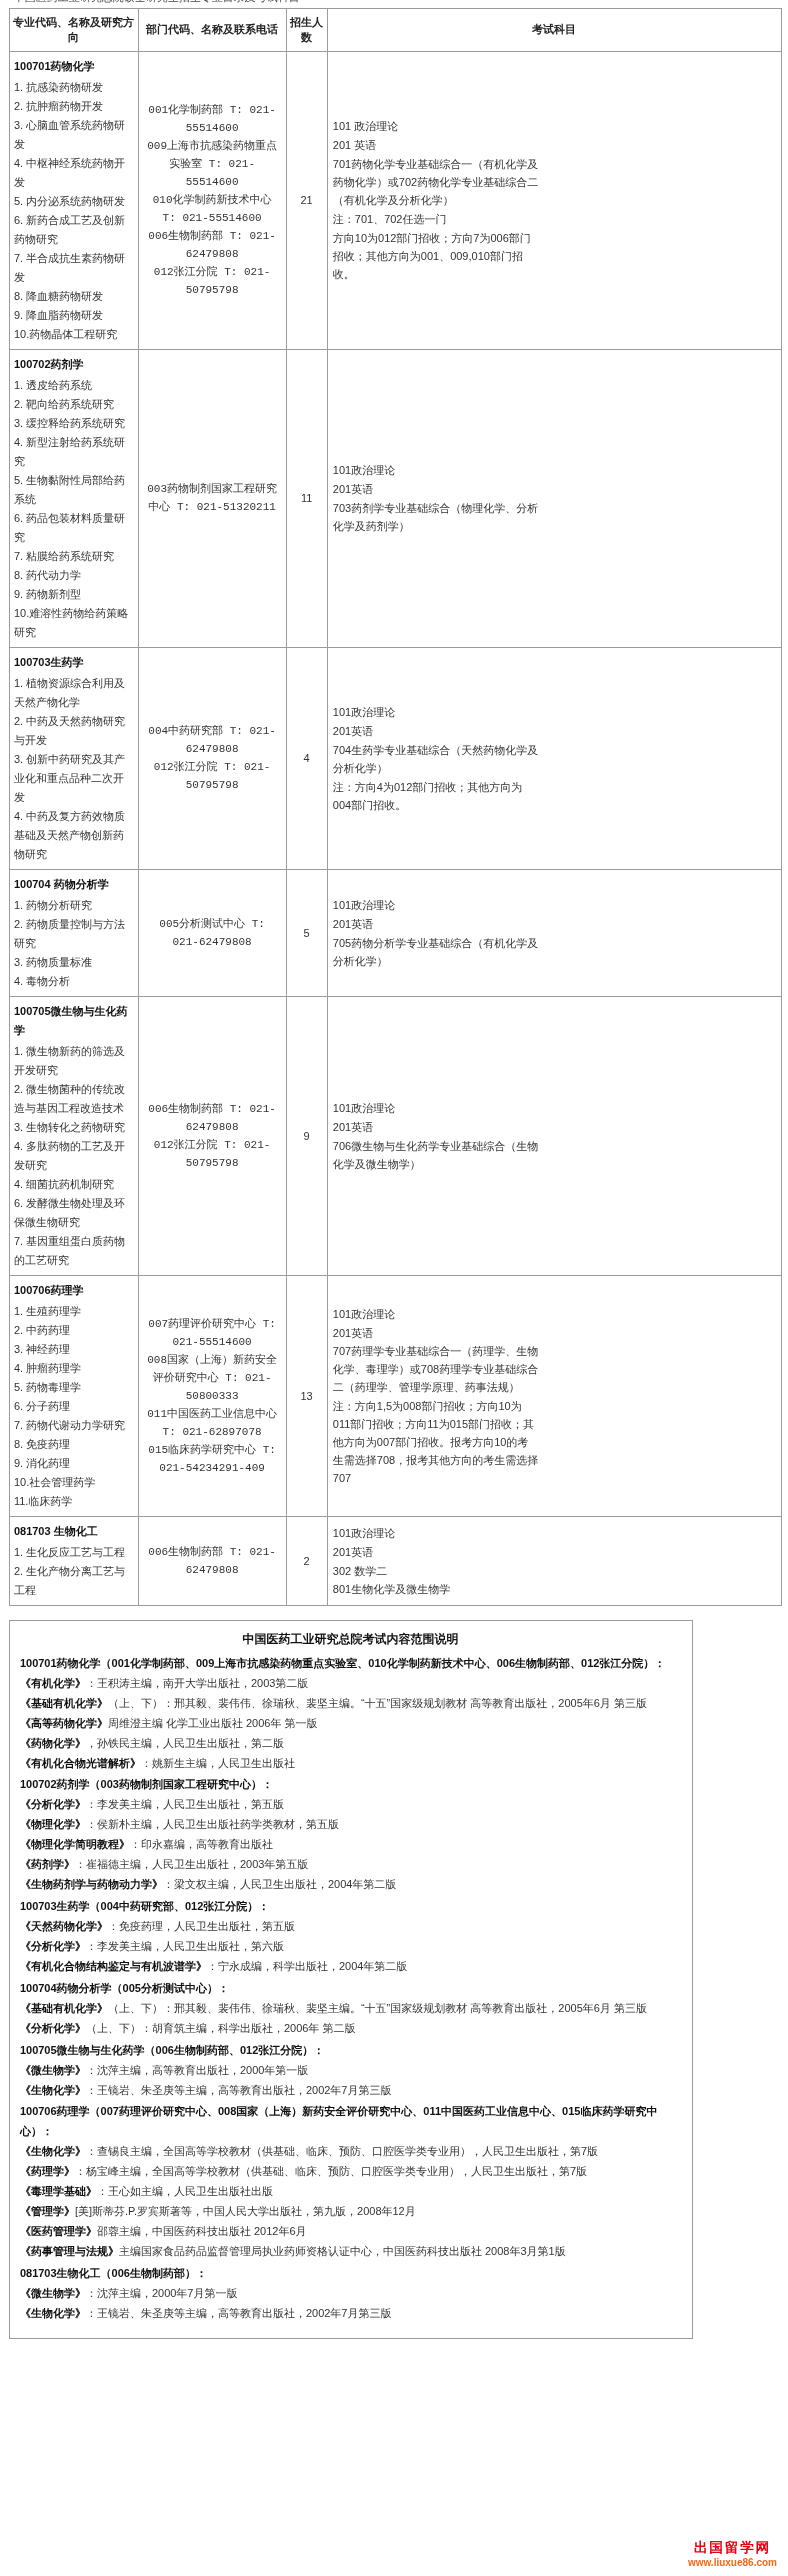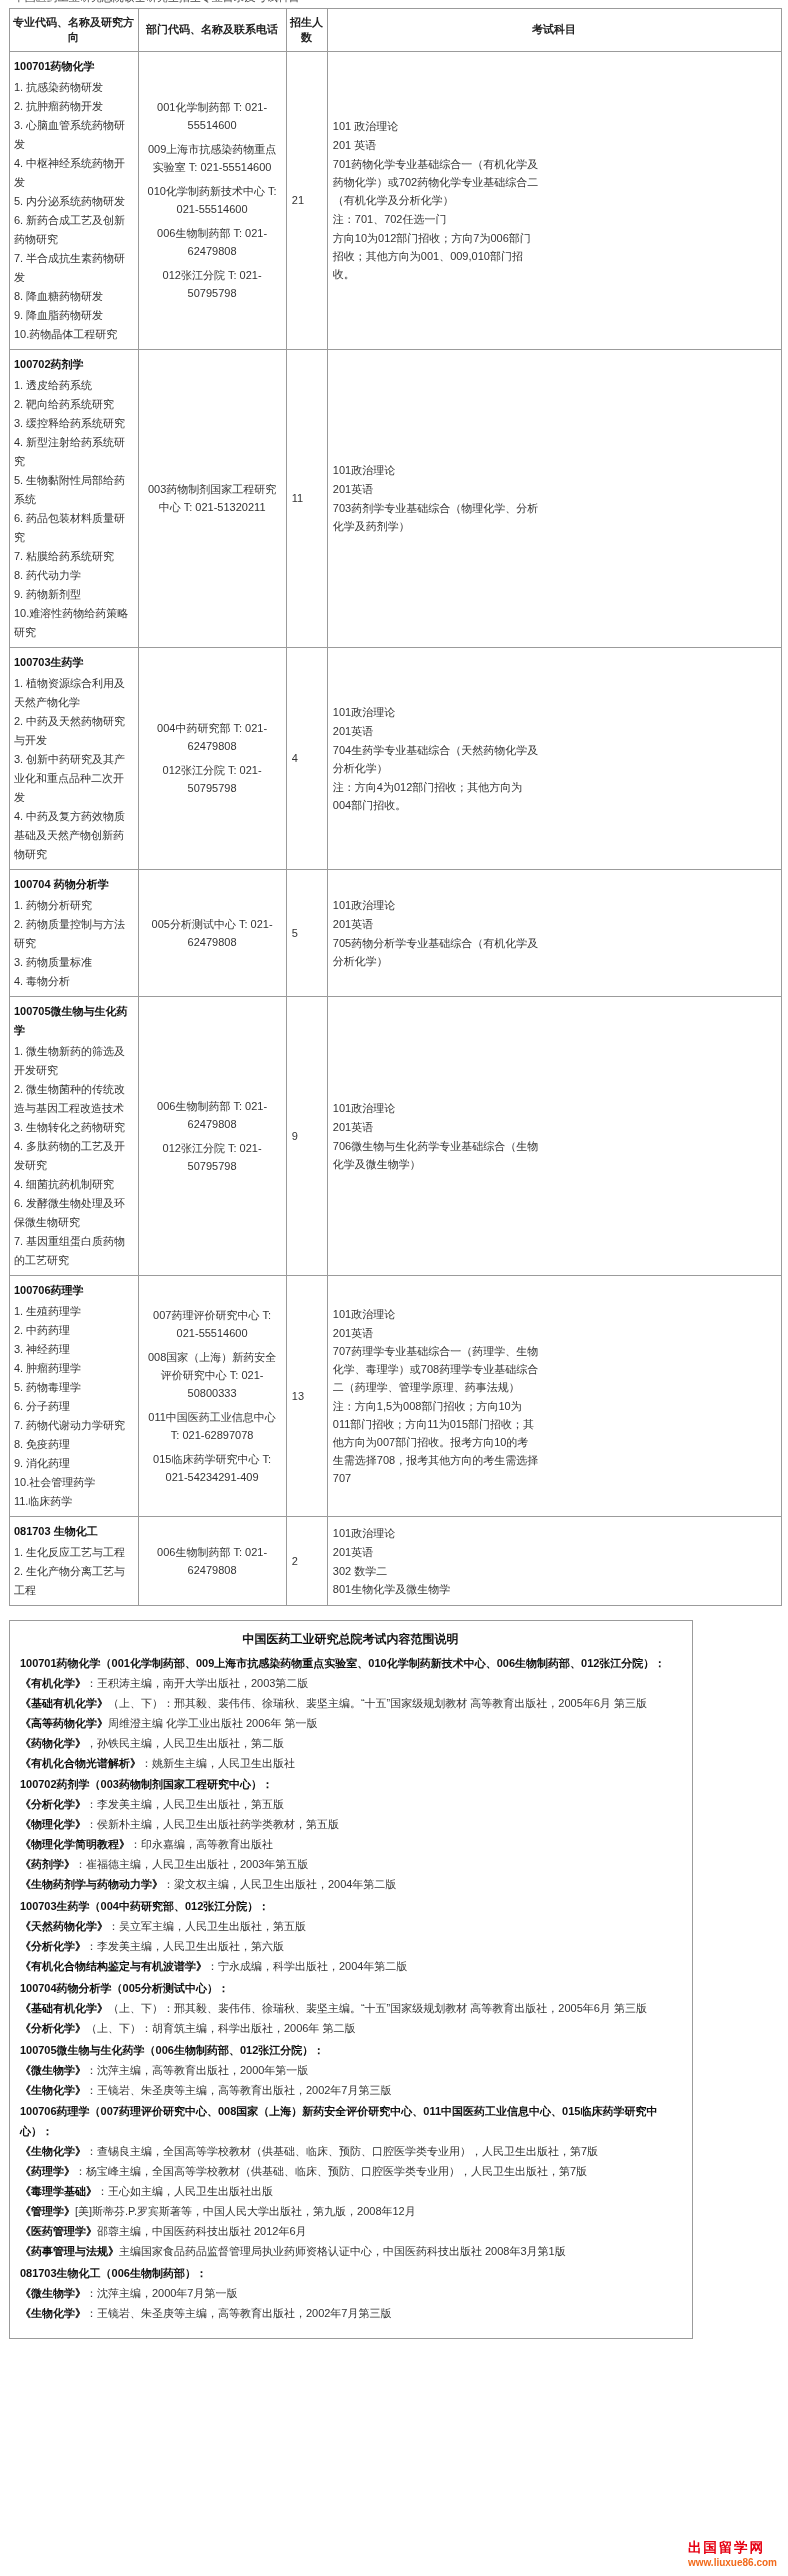--- a/index.html
+++ b/index.html
@@ -9,33 +9,33 @@
   .top-clip{position:relative;height:7.7px;overflow:hidden;font-size:11px;color:#444;}
   .top-clip span{position:absolute;top:-10.3px;left:5.2px;white-space:nowrap;}
   
   table.catalog{border-collapse:collapse;width:771px;table-layout:fixed;font-size:11px;color:#333;border-radius:8px;}
   .catalog th,.catalog td{border:0.9px solid #9b9b9b;padding:4.3px 5.2px;vertical-align:middle;box-sizing:border-box;}
   .catalog thead th{text-align:center;font-weight:bold;color:#222;padding:6px 1.7px;font-size:11px;}
   td.col-directions{line-height:19px;padding:5.2px 4.3px;}
   .major-title{font-weight:bold;color:#111;margin-bottom:1.7px;}
   .dir-line{color:#333;}
   td.col-dept{text-align:center;line-height:18px;}
-  .dept-line{margin:6px 0;}
-  td.col-count{font-size:11px;}
+  .dept-line{margin:0 0;font-family:Liberation Mono, monospace;}
+  td.col-count{text-align:center;font-size:11px;}
   td.col-subjects{padding:5.2px 5.2px;}
   .subject-block{width:206px;line-height:18px;}
   .subject-line{margin:0.9px 0;}
   
   .notes-box{border:0.9px solid #9b9b9b;margin-top:13.7px;width:684px;box-sizing:border-box;padding:6.9px 10.3px 15.5px;font-size:11px;line-height:20px;color:#333;}
   .notes-title{text-align:center;font-weight:bold;color:#111;font-size:12px;margin:1.7px 0 3.4px;}
   .group-heading{font-weight:bold;color:#111;margin-top:1.7px;}
   .book-line{color:#333;}
   .book-title{font-weight:bold;color:#111;}
   
-  .watermark{position:absolute;right:12px;bottom:6.9px;text-align:left;line-height:1.25;}
+  .watermark{position:absolute;right:12px;bottom:6.9px;text-align:center;line-height:1.25;}
   .wm-name{display:block;font-size:13.7px;font-weight:bold;letter-spacing:1.7px;}
   .wm-url{display:block;font-size:10px;font-weight:bold;}
 </style>
 </head>
 <body>
 
 <div class="page">
 
   <div class="top-clip">
     <span>中国医药工业研究总院硕士研究生招生专业目录及考试科目</span>
@@ -243,21 +243,21 @@
         <div class="book-line"><span class="book-title">《高等药物化学》</span><span class="book-info">周维澄主编 化学工业出版社 2006年 第一版</span></div>
         <div class="book-line"><span class="book-title">《药物化学》</span><span class="book-info">，孙铁民主编，人民卫生出版社，第二版</span></div>
         <div class="book-line"><span class="book-title">《有机化合物光谱解析》</span><span class="book-info">：姚新生主编，人民卫生出版社</span></div>
         <div class="group-heading"><span class="g-code">100702药剂学</span><span class="g-scope">（003药物制剂国家工程研究中心）：</span></div>
         <div class="book-line"><span class="book-title">《分析化学》</span><span class="book-info">：李发美主编，人民卫生出版社，第五版</span></div>
         <div class="book-line"><span class="book-title">《物理化学》</span><span class="book-info">：侯新朴主编，人民卫生出版社药学类教材，第五版</span></div>
         <div class="book-line"><span class="book-title">《物理化学简明教程》</span><span class="book-info">：印永嘉编，高等教育出版社</span></div>
         <div class="book-line"><span class="book-title">《药剂学》</span><span class="book-info">：崔福德主编，人民卫生出版社，2003年第五版</span></div>
         <div class="book-line"><span class="book-title">《生物药剂学与药物动力学》</span><span class="book-info">：梁文权主编，人民卫生出版社，2004年第二版</span></div>
         <div class="group-heading"><span class="g-code">100703生药学</span><span class="g-scope">（004中药研究部、012张江分院）：</span></div>
-        <div class="book-line"><span class="book-title">《天然药物化学》</span><span class="book-info">：吴立军主编，人民卫生出版社，第五版</span></div>
+        <div class="book-line"><span class="book-title">《天然药物化学》</span><span class="book-info">：免疫药理，人民卫生出版社，第五版</span></div>
         <div class="book-line"><span class="book-title">《分析化学》</span><span class="book-info">：李发美主编，人民卫生出版社，第六版</span></div>
         <div class="book-line"><span class="book-title">《有机化合物结构鉴定与有机波谱学》</span><span class="book-info">：宁永成编，科学出版社，2004年第二版</span></div>
         <div class="group-heading"><span class="g-code">100704药物分析学</span><span class="g-scope">（005分析测试中心）：</span></div>
         <div class="book-line"><span class="book-title">《基础有机化学》</span><span class="book-info">（上、下）：邢其毅、裴伟伟、徐瑞秋、裴坚主编。“十五”国家级规划教材 高等教育出版社，2005年6月 第三版</span></div>
         <div class="book-line"><span class="book-title">《分析化学》</span><span class="book-info">（上、下）：胡育筑主编，科学出版社，2006年 第二版</span></div>
         <div class="group-heading"><span class="g-code">100705微生物与生化药学</span><span class="g-scope">（006生物制药部、012张江分院）：</span></div>
         <div class="book-line"><span class="book-title">《微生物学》</span><span class="book-info">：沈萍主编，高等教育出版社，2000年第一版</span></div>
         <div class="book-line"><span class="book-title">《生物化学》</span><span class="book-info">：王镜岩、朱圣庚等主编，高等教育出版社，2002年7月第三版</span></div>
         <div class="group-heading"><span class="g-code">100706药理学</span><span class="g-scope">（007药理评价研究中心、008国家（上海）新药安全评价研究中心、011中国医药工业信息中心、015临床药学研究中心）：</span></div>
         <div class="book-line"><span class="book-title">《生物化学》</span><span class="book-info">：查锡良主编，全国高等学校教材（供基础、临床、预防、口腔医学类专业用），人民卫生出版社，第7版</span></div>

